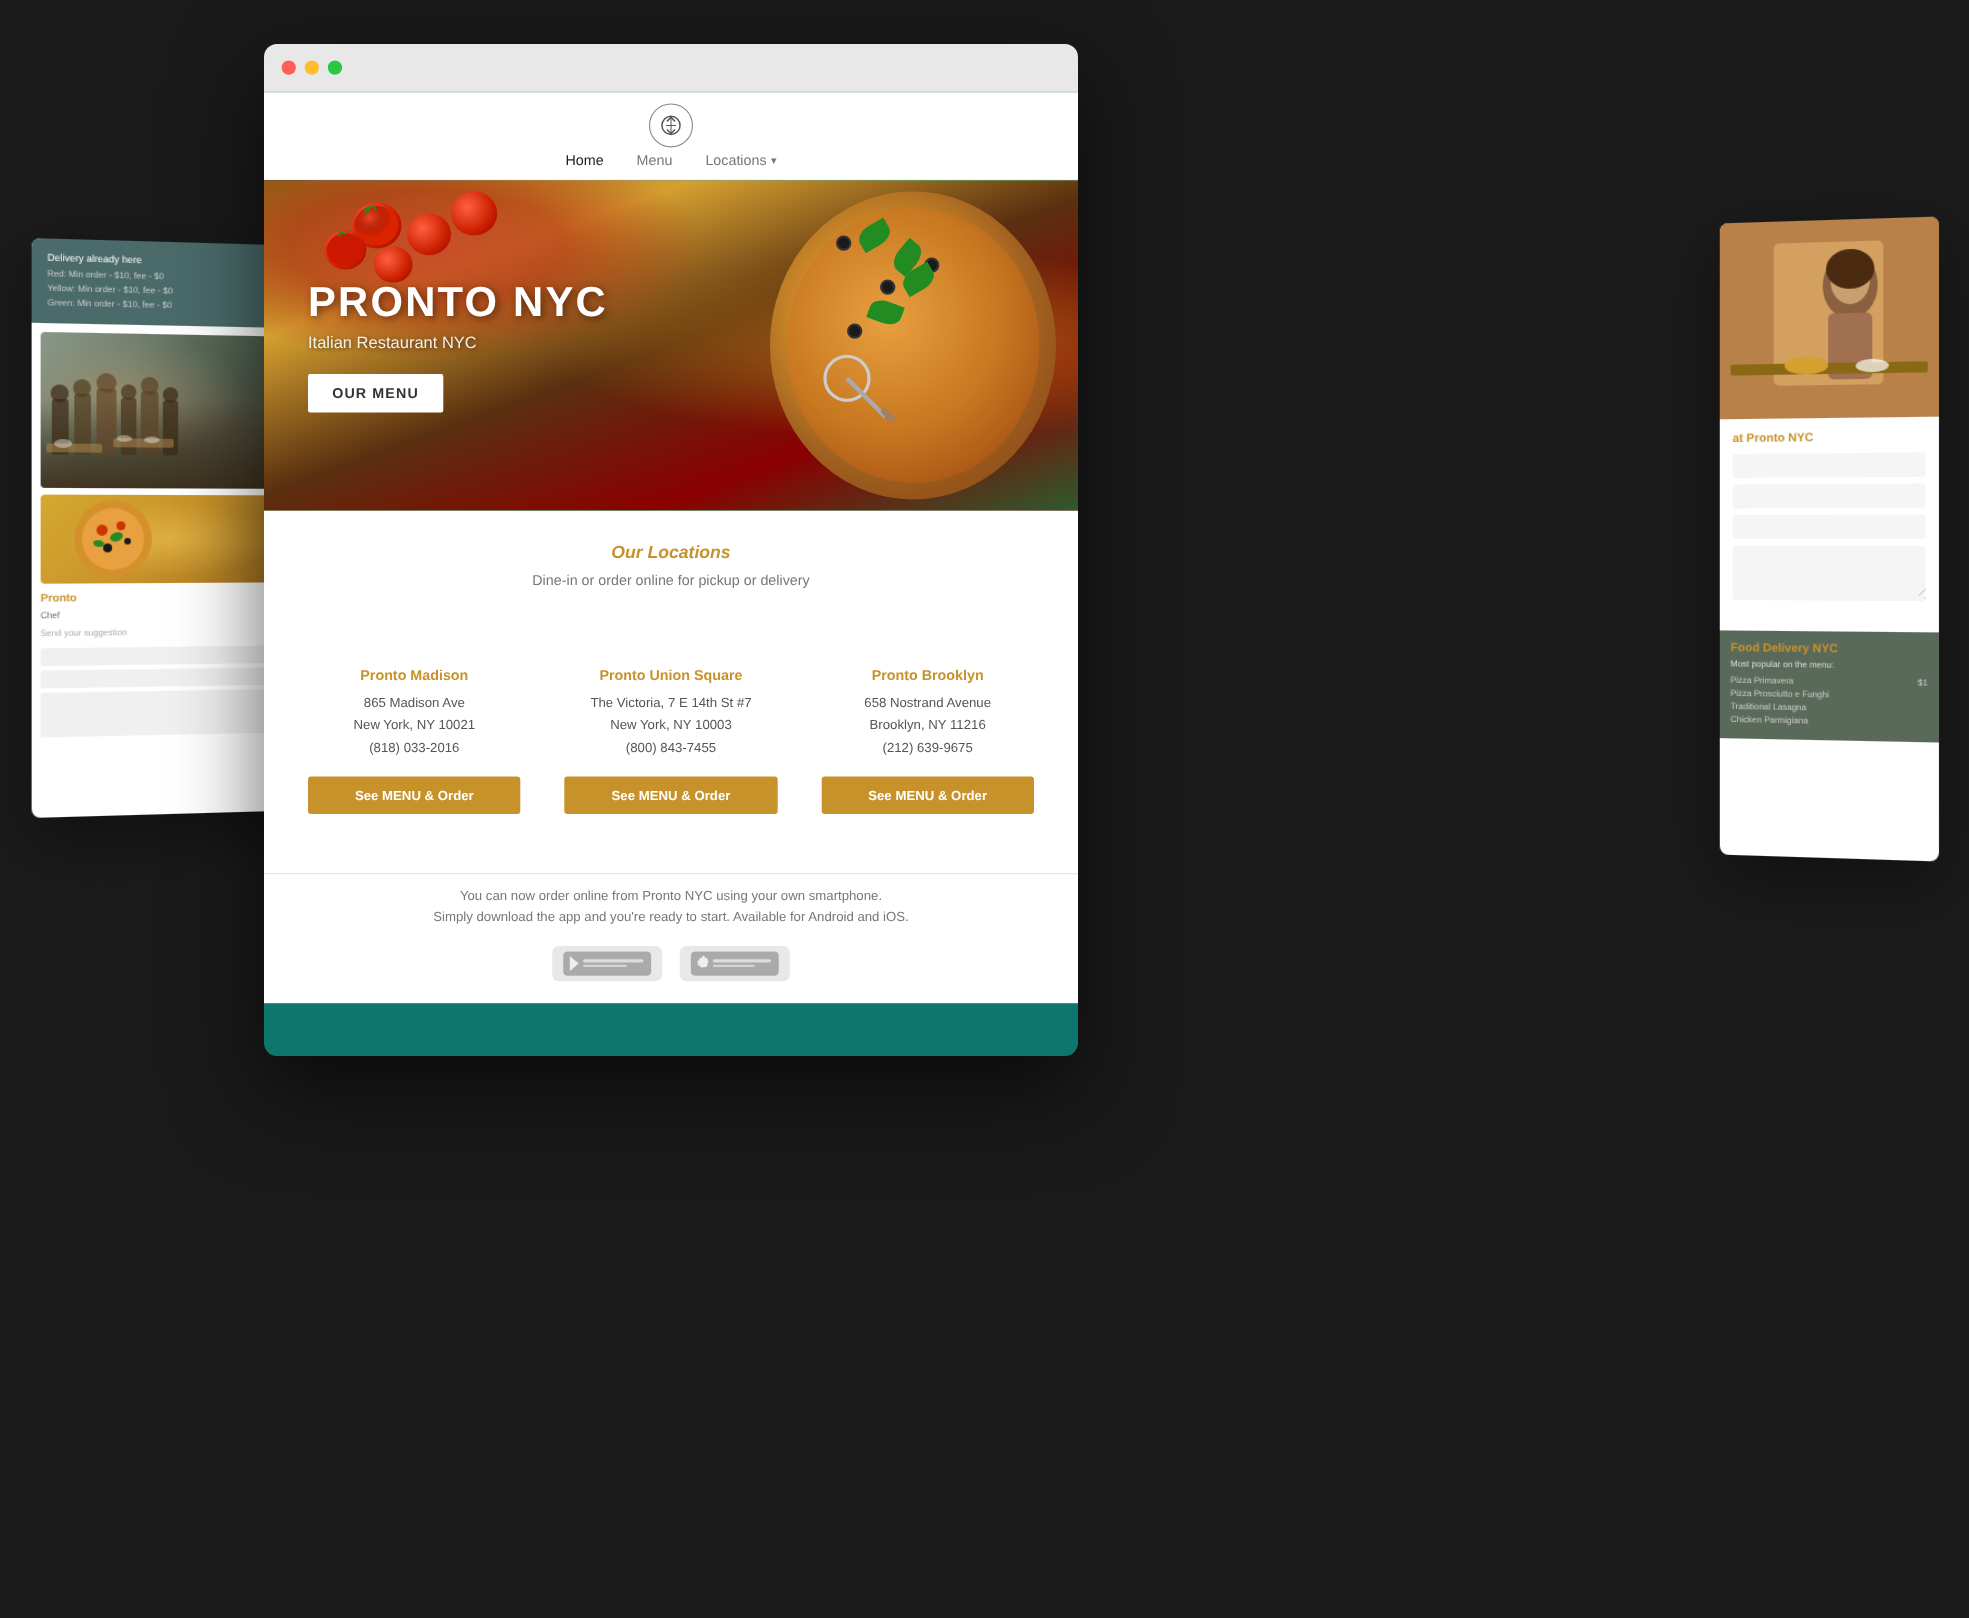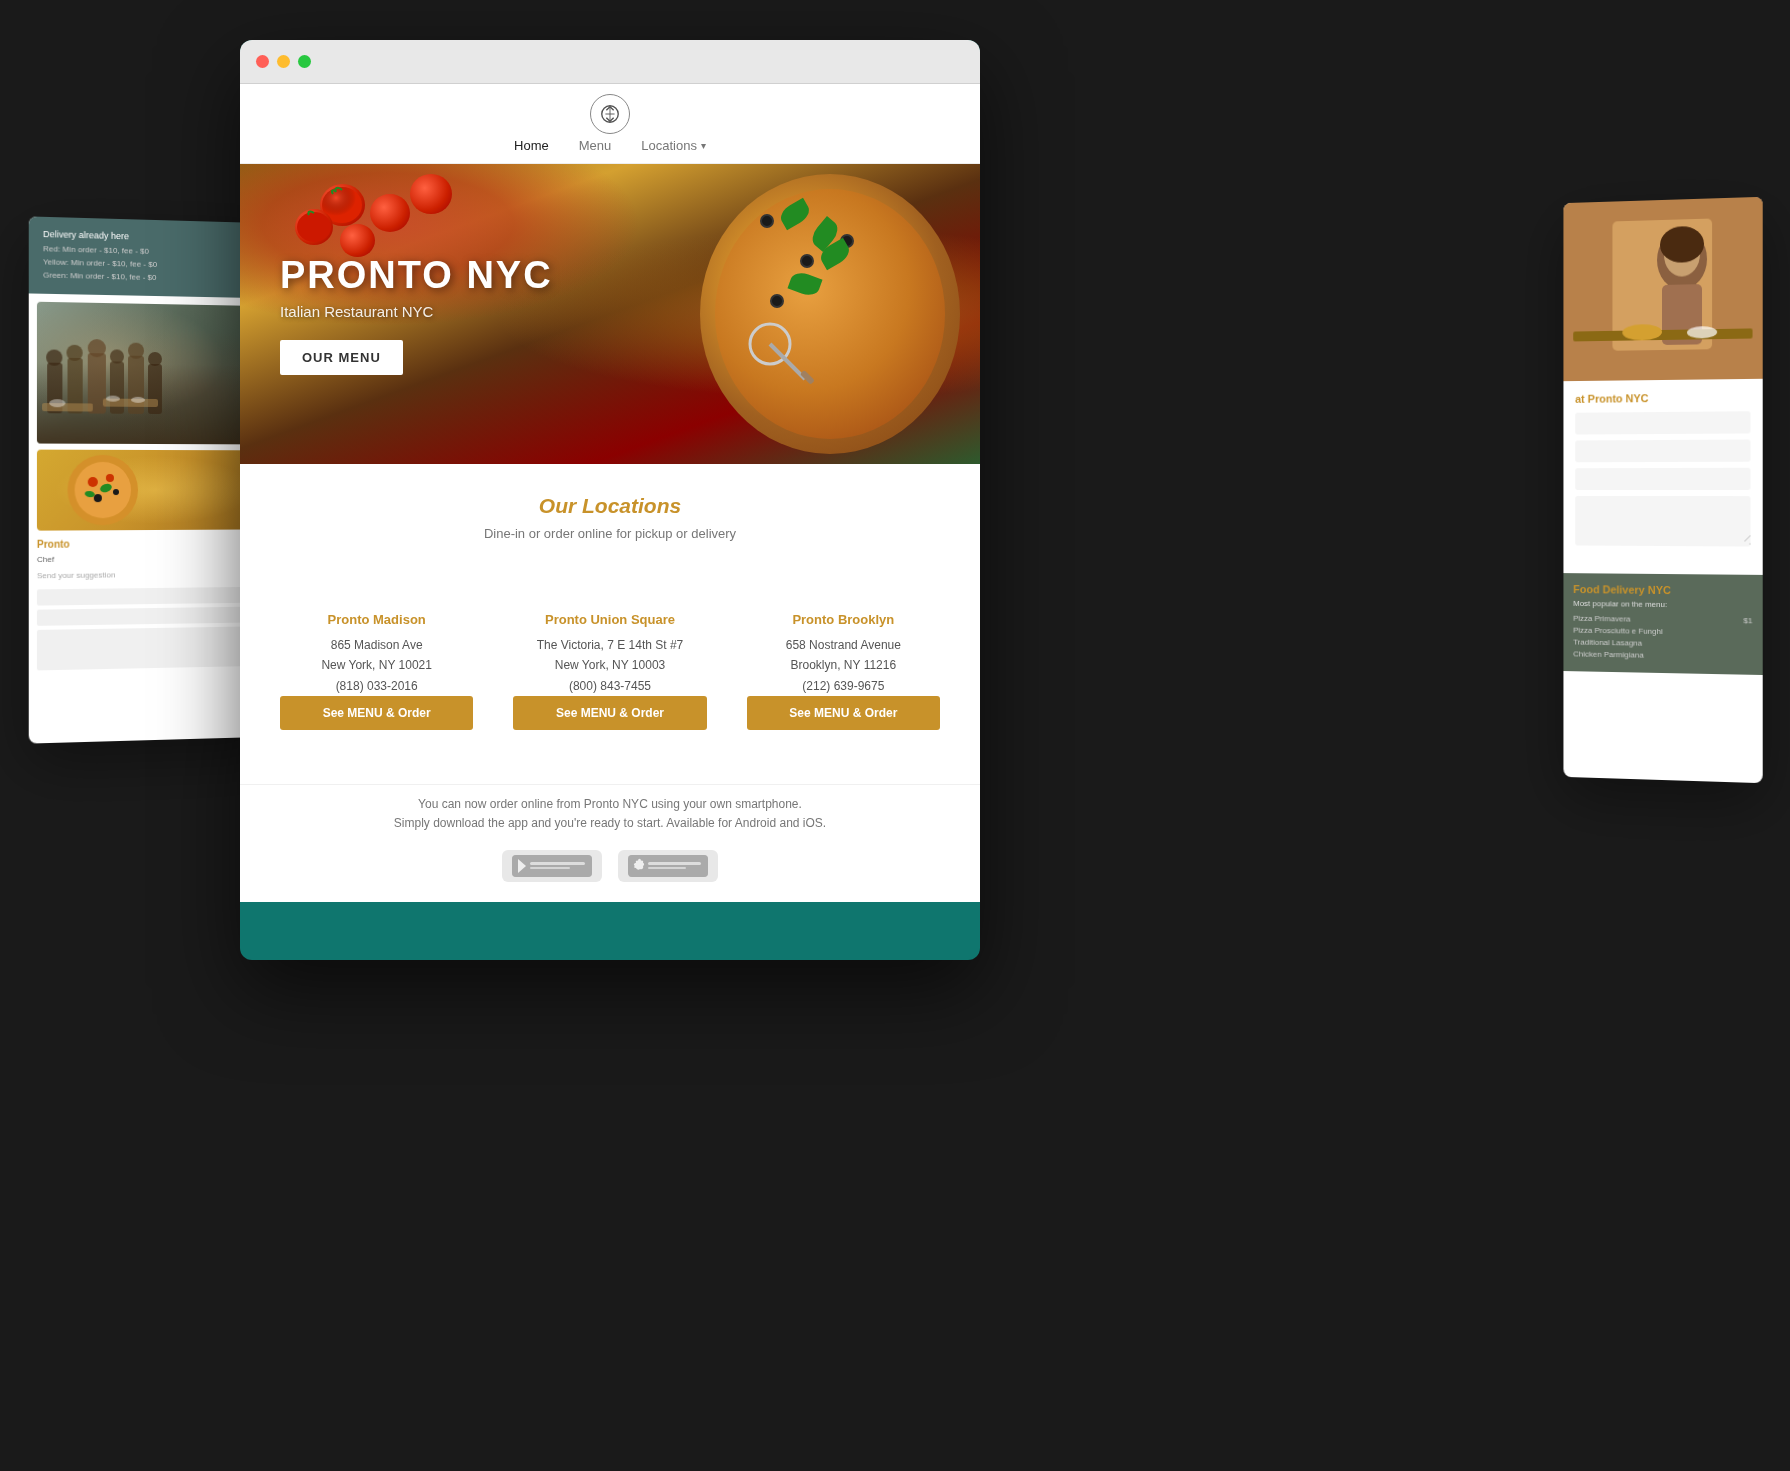--- a/index.html
+++ b/index.html
@@ -377,21 +377,21 @@
     }
 
     
     .content-section {
       background: #fff;
       padding: 30px 30px 20px;
     }
 
     .section-title {
       text-align: center;
-      font-size: 21px;
+      font-size: 16px;
       color: #c8922a;
       font-style: italic;
       font-weight: 600;
       margin-bottom: 8px;
     }
 
     .section-subtitle {
       text-align: center;
       font-size: 13px;
       color: #777;
@@ -415,20 +415,21 @@
       color: #c8922a;
       font-weight: 600;
       margin-bottom: 8px;
       margin-top: 33px;
     }
 
     .location-address {
       font-size: 12px;
       color: #555;
       line-height: 1.7;
+      margin-bottom: 16px;
     }
 
     .location-btn {
       background: #c8922a;
       color: #fff;
       border: none;
       padding: 10px 18px;
       font-size: 12px;
       font-weight: 600;
       cursor: pointer;

